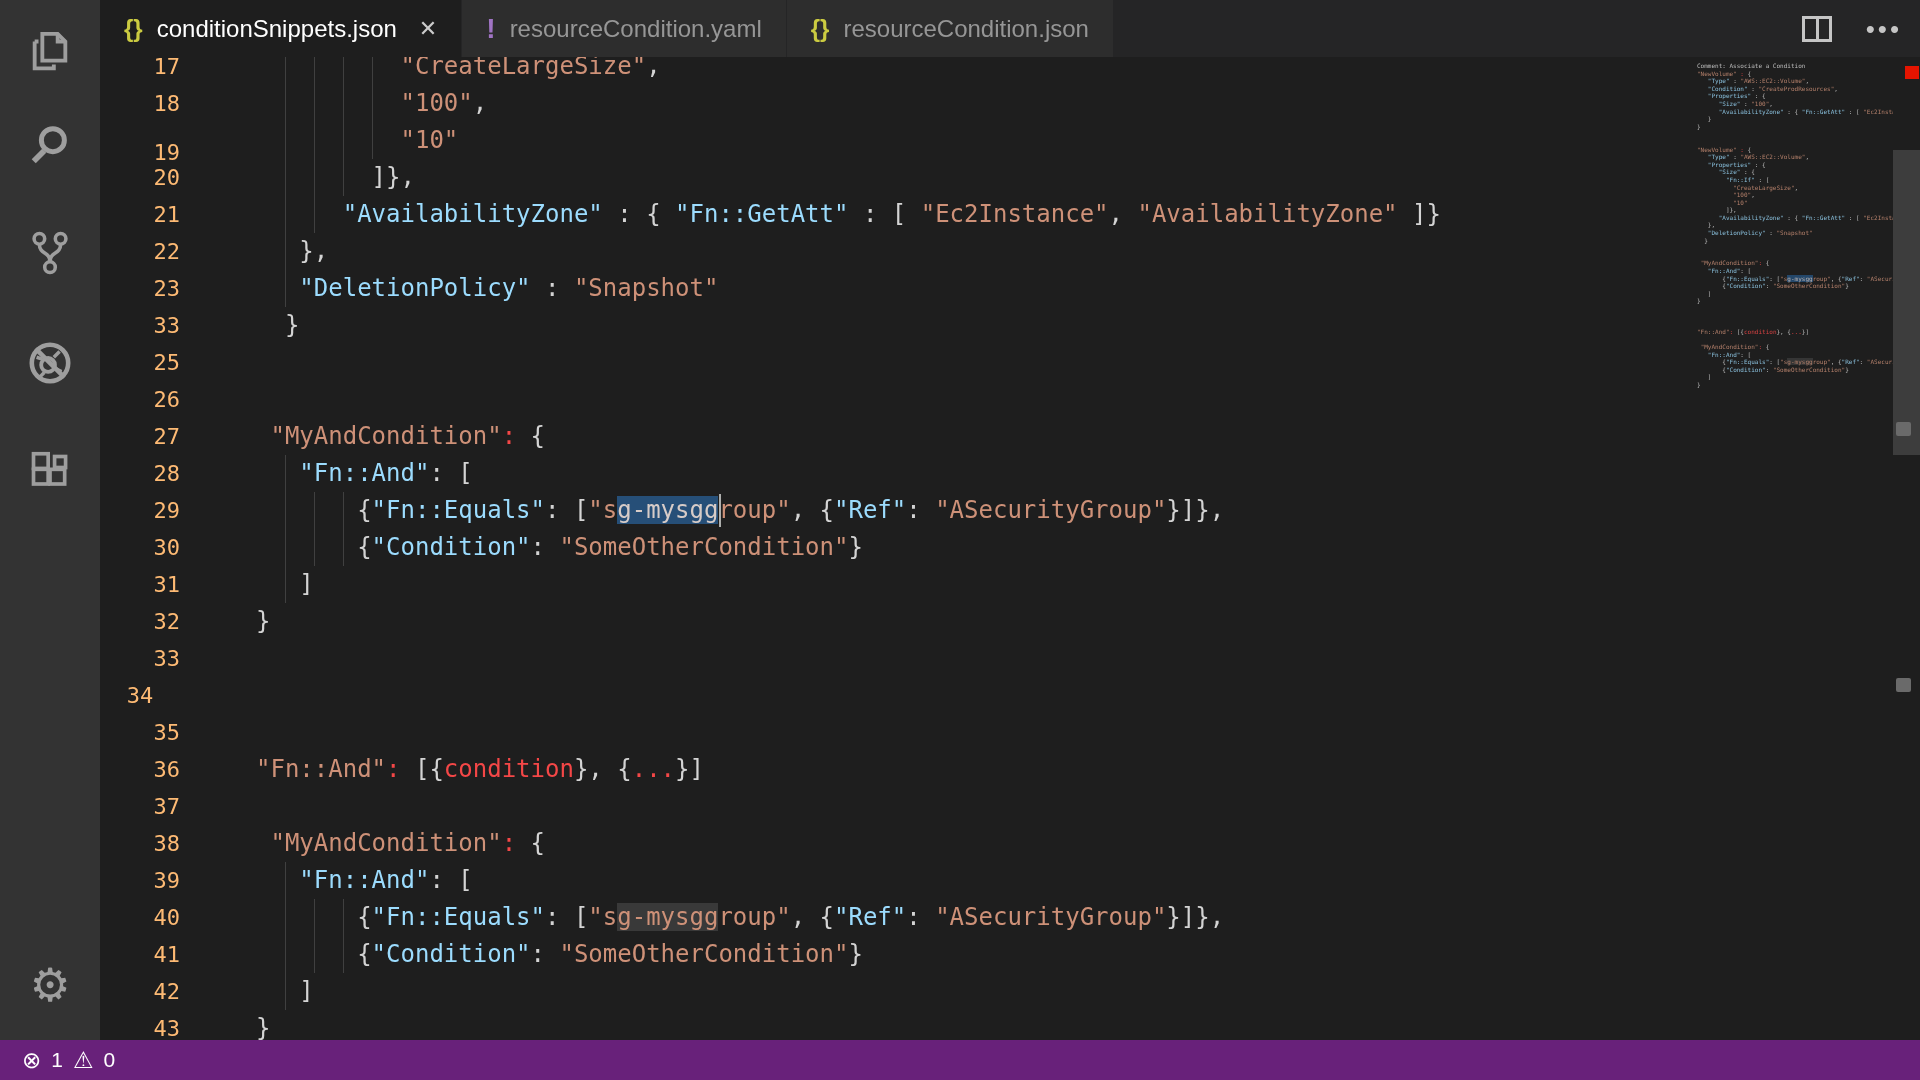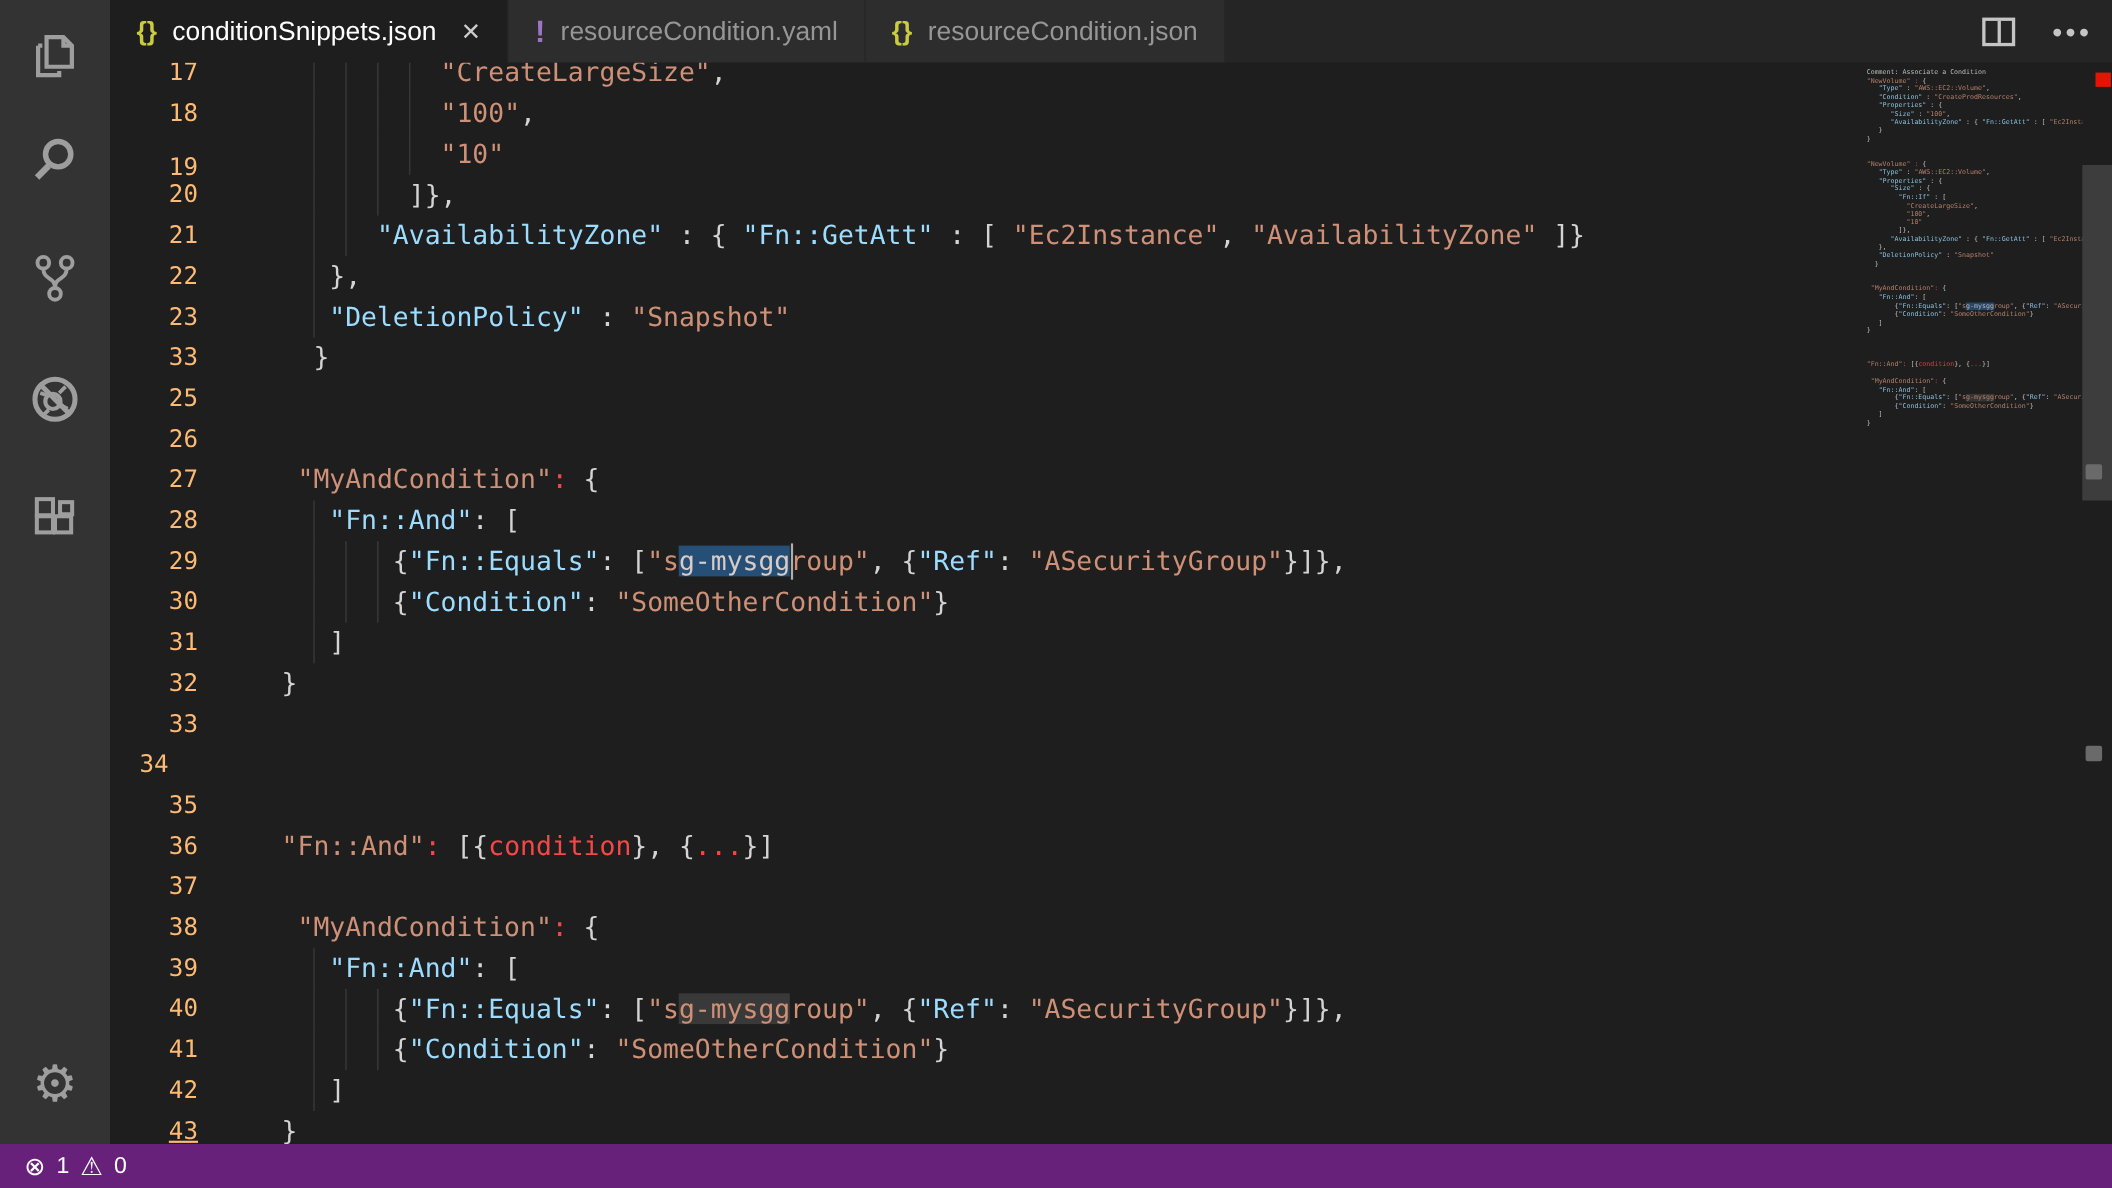--- a/index.html
+++ b/index.html
@@ -218,21 +218,21 @@
       <div class="guide" style="left: 242.76px; top: 842px;"></div>
       <div class="code-line" style="top: 842px;"><span class="tk-p">       {</span><span class="tk-k">"Fn::Equals"</span><span class="tk-p">: [</span><span class="tk-s">"s</span><span class="tk-socc">g-mysgg</span><span class="tk-s">roup"</span><span class="tk-p">, {</span><span class="tk-k">"Ref"</span><span class="tk-p">: </span><span class="tk-s">"ASecurityGroup"</span><span class="tk-p">}]},</span></div>
       <div class="line-num" style="top: 879px;">41</div>
       <div class="guide" style="left: 184.92px; top: 879px;"></div>
       <div class="guide" style="left: 213.84px; top: 879px;"></div>
       <div class="guide" style="left: 242.76px; top: 879px;"></div>
       <div class="code-line" style="top: 879px;"><span class="tk-p">       {</span><span class="tk-k">"Condition"</span><span class="tk-p">: </span><span class="tk-s">"SomeOtherCondition"</span><span class="tk-p">}</span></div>
       <div class="line-num" style="top: 916px;">42</div>
       <div class="guide" style="left: 184.92px; top: 916px;"></div>
       <div class="code-line" style="top: 916px;"><span class="tk-p">   ]</span></div>
-      <div class="line-num" style="top: 953px; text-decoration: underline;">43</div>
+      <div class="line-num" style="top: 953px;">43</div>
       <div class="code-line" style="top: 953px;"><span class="tk-p">}</span></div>
       <div class="cursor" style="left: 618.72px; top: 437px;"></div>
     </div>
 
   <div class="minimap" id="minimap">
       <div class="mm-line"><span class="tk-p">Comment: Associate a Condition</span></div>
       <div class="mm-line"><span class="tk-s">"NewVolume"</span><span class="tk-r"> :</span><span class="tk-p"> {</span></div>
       <div class="mm-line"><span class="tk-p">   </span><span class="tk-k">"Type"</span><span class="tk-p"> : </span><span class="tk-s">"AWS::EC2::Volume"</span><span class="tk-p">,</span></div>
       <div class="mm-line"><span class="tk-p">   </span><span class="tk-k">"Condition"</span><span class="tk-p"> : </span><span class="tk-s">"CreateProdResources"</span><span class="tk-p">,</span></div>
       <div class="mm-line"><span class="tk-p">   </span><span class="tk-k">"Properties"</span><span class="tk-p"> : {</span></div>

